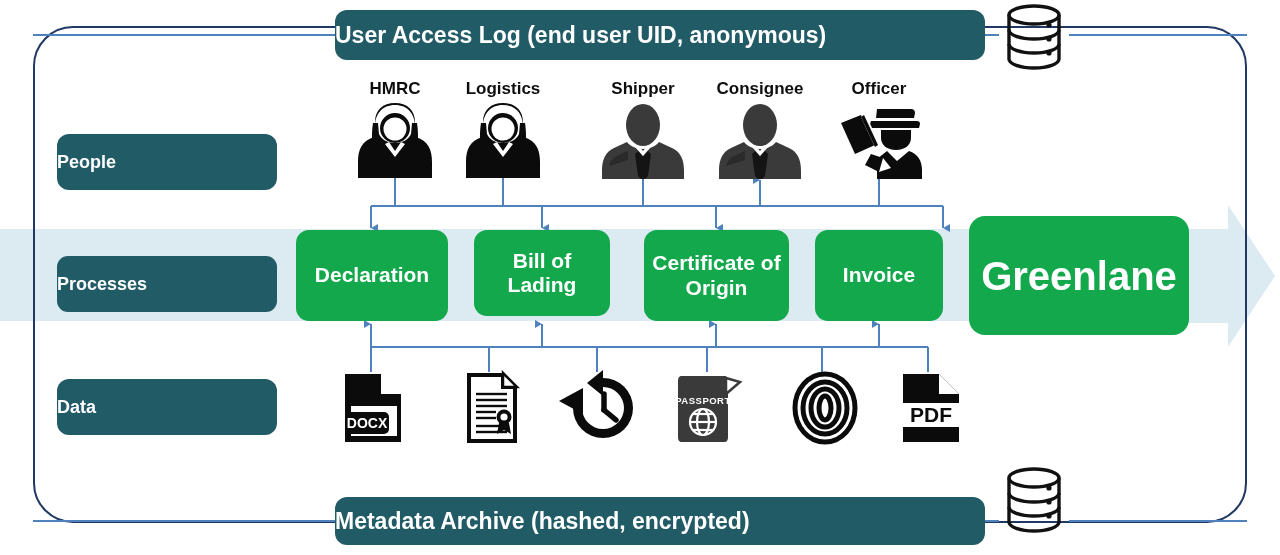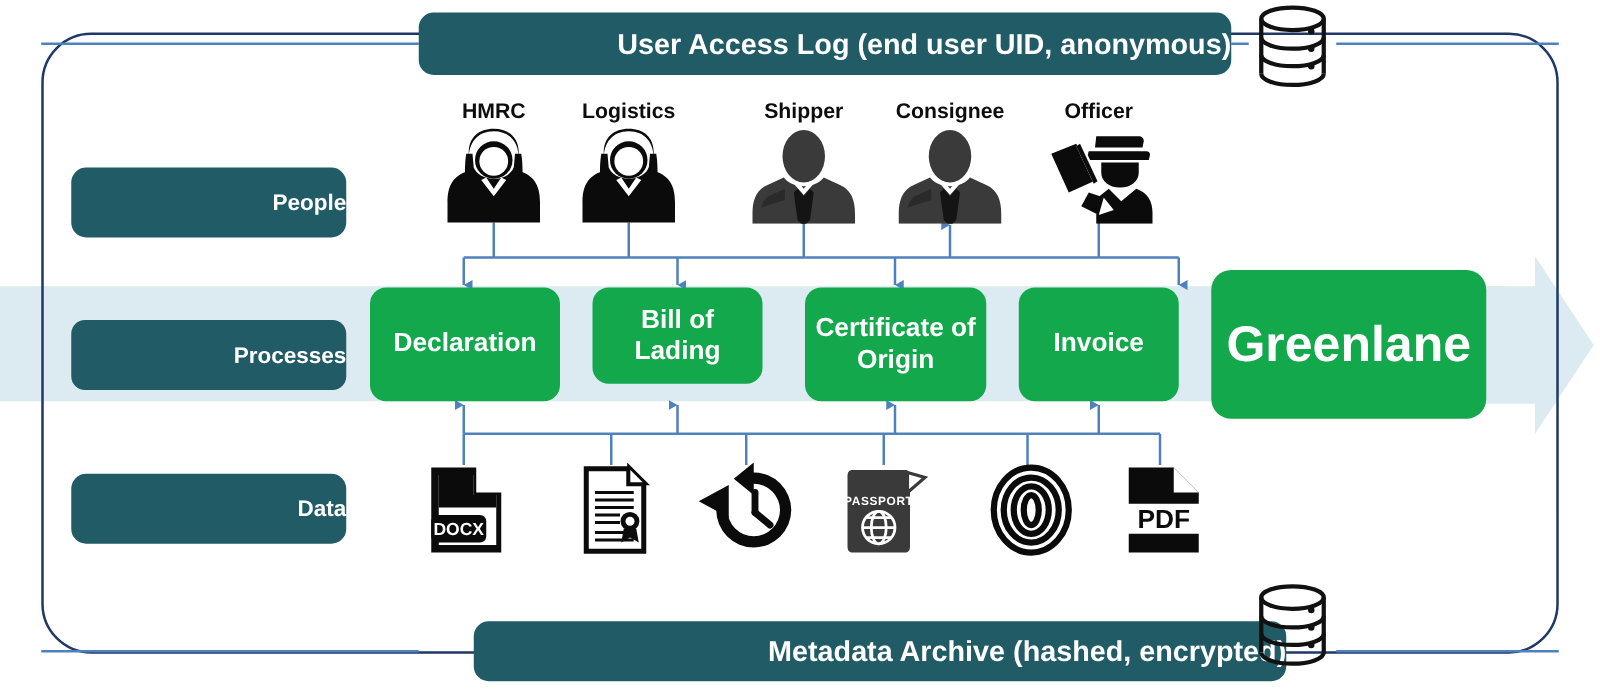--- a/index.html
+++ b/index.html
@@ -46,39 +46,38 @@
     width: 95px;
     height: 142px;
   }
 
   
   .teal-pill {
     background: #215B66;
     border-radius: 12px;
     display: flex;
     align-items: center;
-    justify-content: flex-end;
+    justify-content: flex-start;
     color: #ffffff;
     font-weight: bold;
     box-sizing: border-box;
   }
   #user-access-log {
     left: 335px;
     top: 10px;
     width: 650px;
     height: 50px;
     font-size: 23px;
   }
   #metadata-archive {
     left: 335px;
     top: 497px;
     width: 650px;
     height: 48px;
     font-size: 23px;
-    margin-left: 44px;
   }
   .row-label {
     left: 57px;
     width: 220px;
     height: 56px;
     font-size: 18px;
   }
   #row-label-people   { top: 134px; }
   #row-label-processes{ top: 256px; border-radius: 11px; }
   #row-label-data     { top: 379px; }
@@ -92,21 +91,21 @@
     justify-content: center;
     text-align: center;
     color: #ffffff;
     font-weight: bold;
     font-size: 21px;
     line-height: 1.15;
     box-sizing: border-box;
     padding: 0 6px;
   }
   #process-0 { left: 296px;  top: 230px; width: 152px; height: 91px; }
-  #process-1 { left: 474px;  top: 230px; width: 136px; height: 77px; }
+  #process-1 { left: 474px;  top: 230px; width: 136px; height: 86px; }
   #process-2 { left: 644px;  top: 230px; width: 145px; height: 91px; }
   #process-3 { left: 815px;  top: 230px; width: 128px; height: 91px; }
   #process-greenlane {
     left: 969px; top: 216px; width: 220px; height: 119px;
     font-size: 40px; border-radius: 16px;
   }
 
   
   #connectors {
     left: 0; top: 0; width: 1280px; height: 555px;

